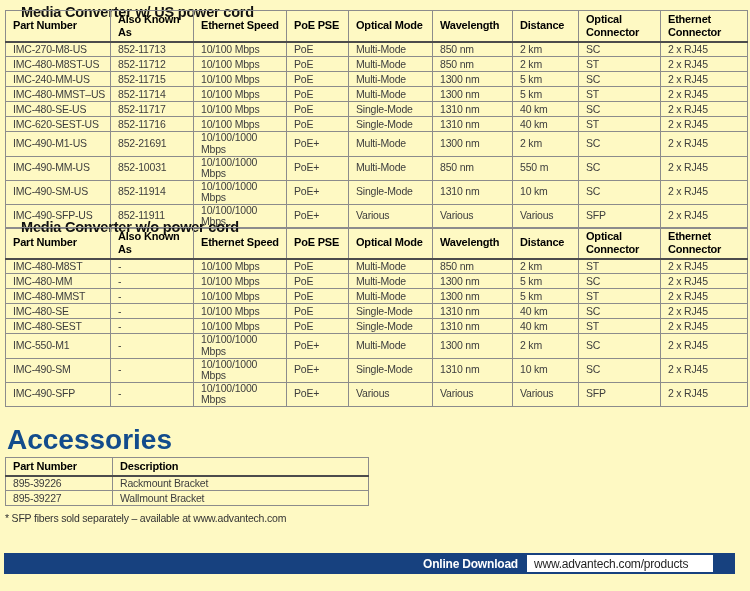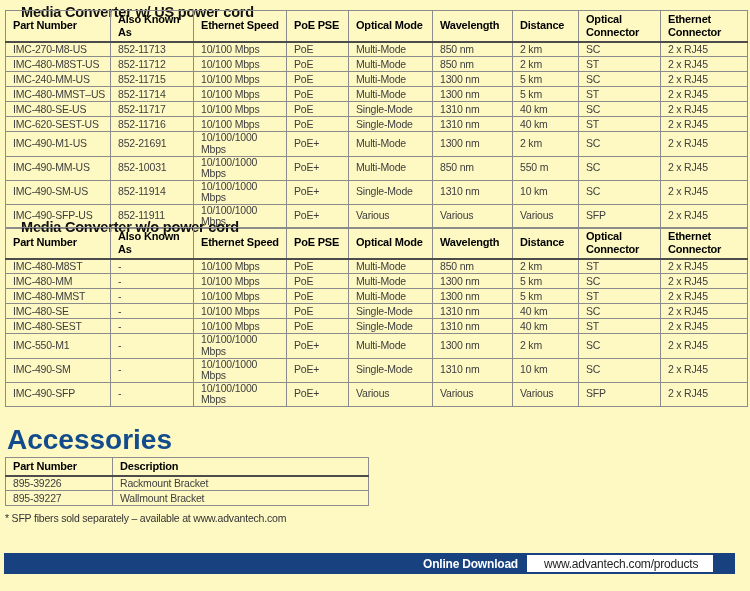--- a/index.html
+++ b/index.html
@@ -53,21 +53,21 @@
     position:absolute; left:4px; top:553px; width:731px; height:21px;
     background:#17417f; display:flex; align-items:center; justify-content:flex-end;
     padding-right:22px; box-sizing:border-box;
   }
   .footer-label {
     color:#ffffff; font-weight:bold; font-size:12px; margin-right:9px;
     letter-spacing:-0.2px; white-space:nowrap;
   }
   .footer-urlbox {
     width:186px; height:17px; background:#ffffff; display:flex; align-items:center;
-    padding-left:17px; box-sizing:border-box; font-size:12px; color:#1f1f1f;
+    padding-left:7px; box-sizing:border-box; font-size:12px; color:#1f1f1f;
     letter-spacing:-0.2px; white-space:nowrap; overflow:hidden;
   }
 </style>
 </head>
 <body>
 
 <div class="page">
 
   <h2 class="section-title clipped-title">Media Converter w/ US power cord</h2>
 

